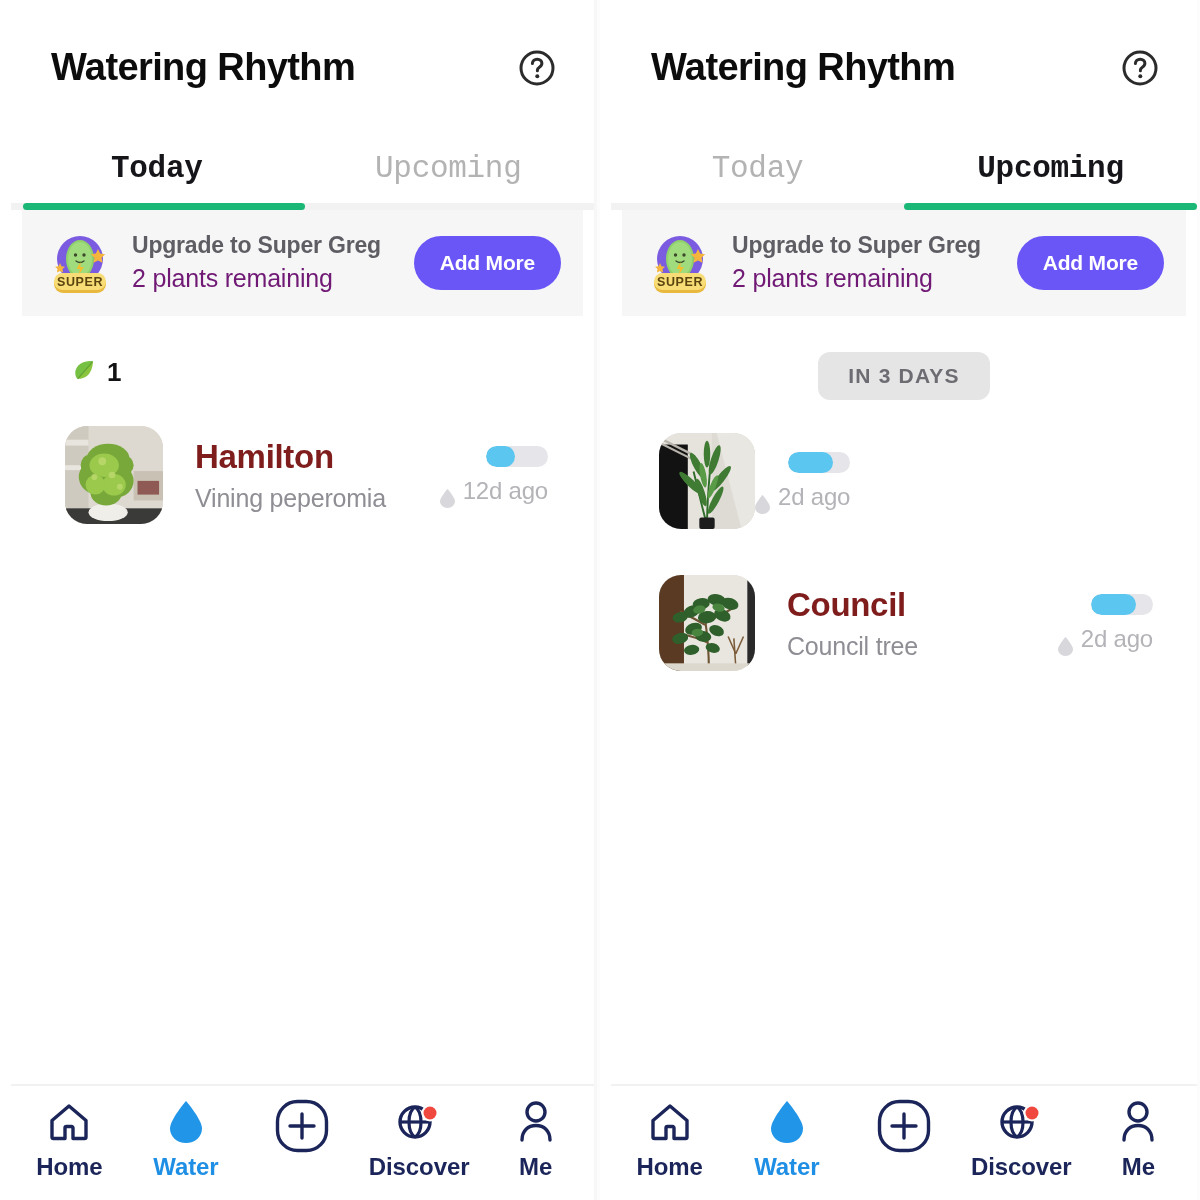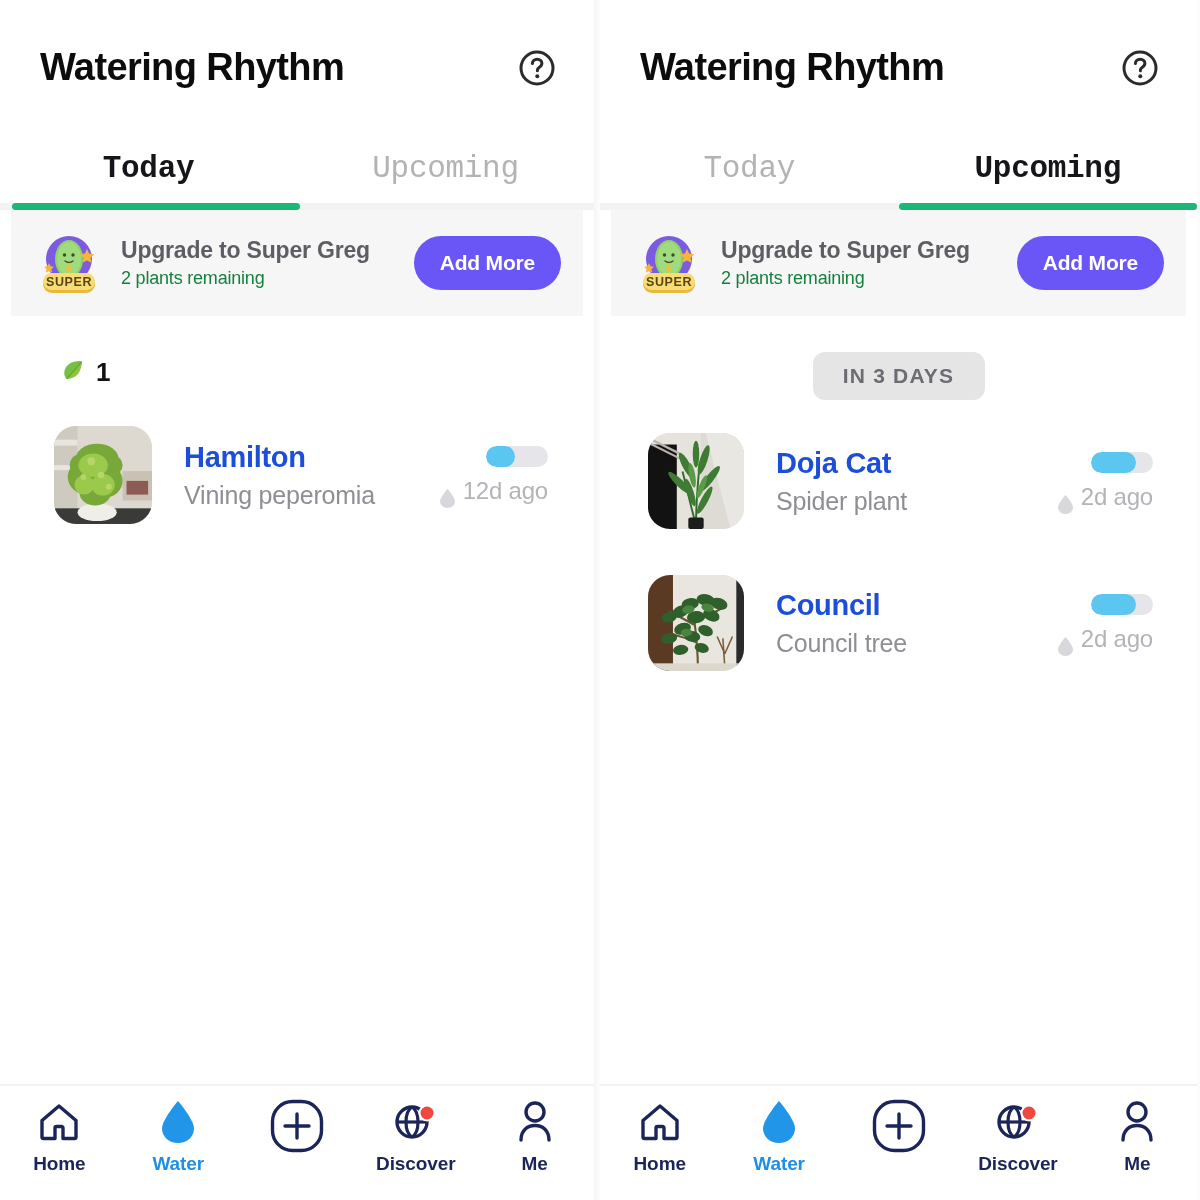--- a/index.html
+++ b/index.html
@@ -14,20 +14,21 @@
     width: 1200px; height: 1200px;
     background: #fcfcfc;
   }
   .panel {
     width: 597px;
     height: 1200px;
     background: #ffffff;
     position: relative;
     display: flex;
     flex-direction: column;
+    padding-left: 11px;
   }
   .panel.left { border-right: 3px solid #f7f7f8; }
   .panel.right { margin-left: 3px; }
 
   
   .appbar {
     height: 135px;
     display: flex;
     align-items: center;
     justify-content: space-between;
@@ -103,22 +104,22 @@
   .promo-text { flex: 1 1 auto; min-width: 0; }
   .promo-title {
     font-size: 23px;
     font-weight: bold;
     color: #5d5d63;
     letter-spacing: -0.2px;
     line-height: 1.25;
     white-space: nowrap;
   }
   .promo-sub {
-    font-size: 18px;
-    color: #15803d;
+    font-size: 25px;
+    color: #701a75;
     letter-spacing: -0.2px;
     line-height: 1.3;
     margin-top: 2px;
     white-space: nowrap;
   }
   .promo-cta {
     flex: none;
     background: #6a56f6;
     color: #ffffff;
     font-size: 21px;
@@ -176,21 +177,21 @@
     flex: none;
     overflow: hidden;
     position: relative;
     background: #d8d5cd;
   }
   .panel.right .thumb { width: 96px; height: 96px; }
   .thumb svg { display:block; width:100%; height:100%; }
 
   .plant-info { flex: 1 1 auto; min-width: 0; padding-left: 32px; }
   .plant-name {
-    font-size: 29px; font-weight: bold; color: #1d4ed8;
+    font-size: 33px; font-weight: bold; color: #7f1d1d;
     letter-spacing: -0.3px; line-height: 1.2;
   }
   .plant-species {
     font-size: 25px; color: #8e8e94; letter-spacing: -0.2px;
     margin-top: 6px; line-height: 1.2;
   }
 
   .plant-meta {
     flex: none;
     display: flex; flex-direction: column; align-items: flex-end;
@@ -225,21 +226,21 @@
   }
   .nav-item {
     flex: 1 1 20%;
     display: flex;
     flex-direction: column;
     align-items: center;
     gap: 9px;
   }
   .nav-icon { height: 44px; display: flex; align-items: center; justify-content: center; position: relative; }
   .nav-label {
-    font-size: 19px; font-weight: bold; color: #1b2559; letter-spacing: -0.1px;
+    font-size: 24px; font-weight: bold; color: #1b2559; letter-spacing: -0.1px;
   }
   .nav-item.active .nav-label { color: #1e8fe4; }
 </style>
 </head>
 <body>
 
 <div class="screens">
 
   <div class="panel left">
 
@@ -477,24 +478,20 @@
                 <ellipse cx="59" cy="70" rx="3.6" ry="16" transform="rotate(28 59 70)"></ellipse>
                 <ellipse cx="50" cy="22" rx="3.4" ry="14"></ellipse>
               </g>
               <g fill="#5a9b47">
                 <ellipse cx="46" cy="44" rx="3.2" ry="13" transform="rotate(-10 46 44)"></ellipse>
                 <ellipse cx="56" cy="56" rx="3" ry="13" transform="rotate(22 56 56)"></ellipse>
               </g>
               <rect x="42" y="88" width="16" height="12" rx="2" fill="#1d1d1d"></rect>
             </svg>
           </div>
-          <div class="plant-info">
-            <div class="plant-name">Doja Cat</div>
-            <div class="plant-species">Spider plant</div>
-          </div>
           <div class="plant-meta">
             <div class="level-pill">
               <div class="level-fill" style="width:72%"></div>
             </div>
             <div class="last-water">
               <span class="drop-mini">
                 <svg width="15" height="19" viewBox="0 0 15 19">
                     <path d="M7.5 0C7.5 0 0 8.3 0 12.3 0 16 3.4 19 7.5 19S15 16 15 12.3C15 8.3 7.5 0 7.5 0z" fill="#d8d8dc"></path>
                   </svg>
               </span>

